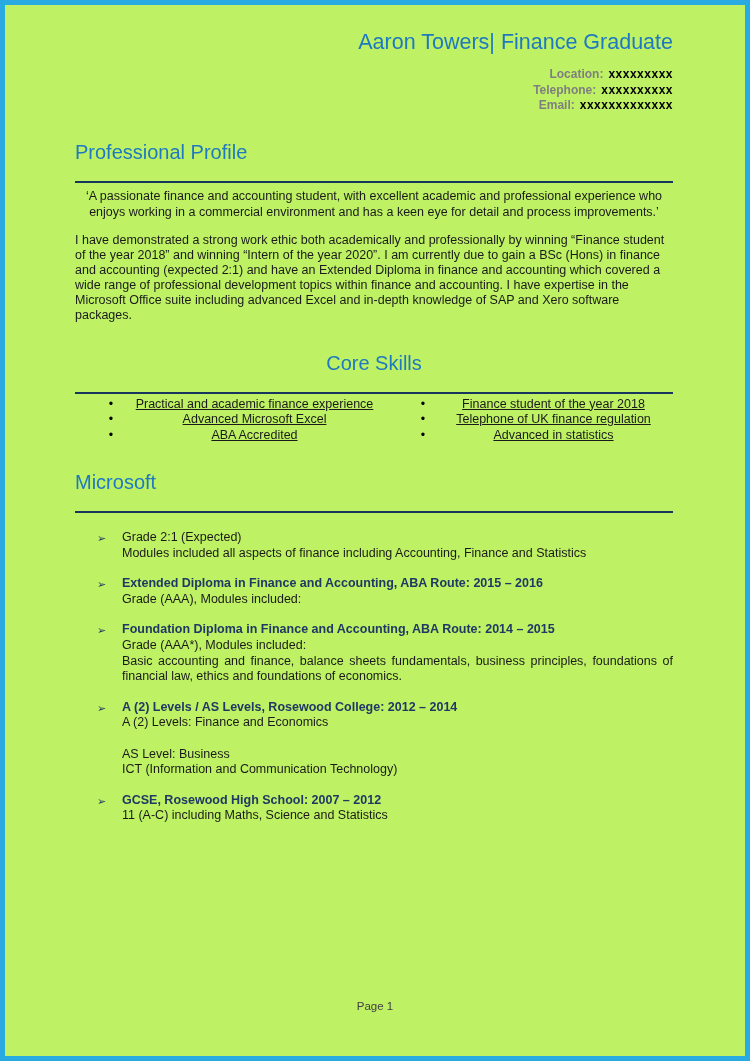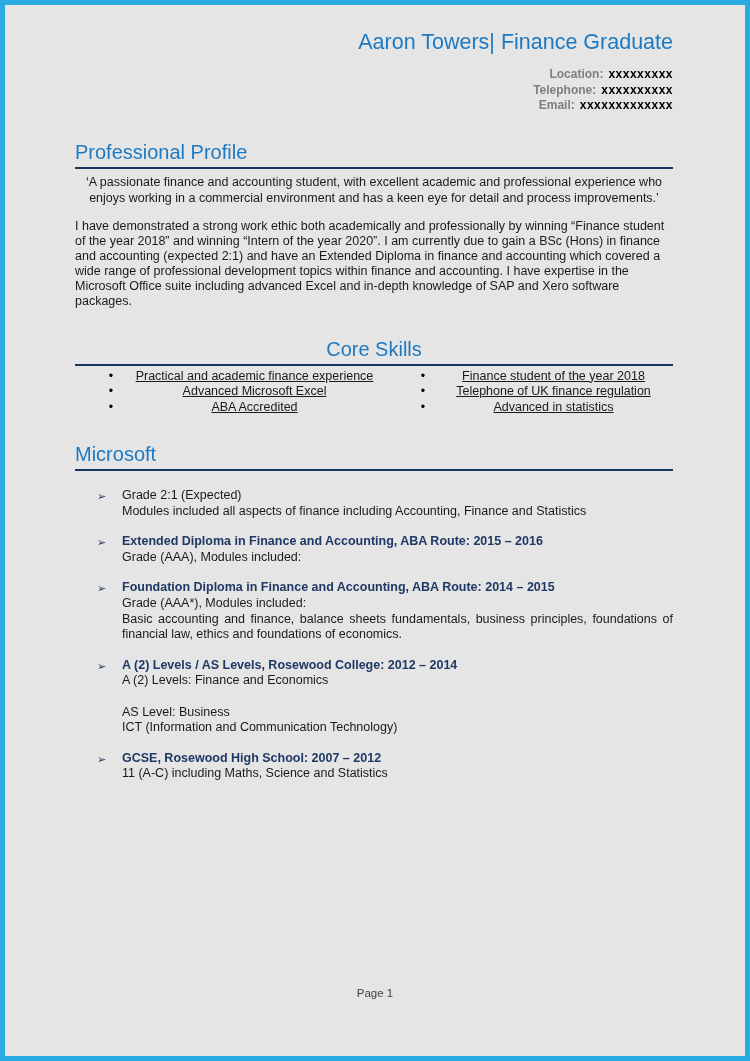--- a/index.html
+++ b/index.html
@@ -1,21 +1,21 @@
 <!DOCTYPE html>
 <html><head>
 <meta charset="utf-8">
 <style>
   * { box-sizing: border-box; }
   html, body { margin: 0; padding: 0; background: #ffffff; }
   .page {
     position: relative;
     width: 750px;
     height: 1061px;
-    background: #e5e5e5;
+    background: #bef264;
     border: 5px solid #29ABE2;
     font-family: "Liberation Sans", sans-serif;
     color: #1a1a1a;
     overflow: hidden;
   }
   .content { padding: 0 72px 0 70px; }
 
   
   .header { text-align: right; margin-top: 24px; }
   .doc-title {
@@ -29,21 +29,21 @@
   .contact-line .label { color: #7F7F7F; margin-right: 5px; }
   .contact-line .value { color: #000000; letter-spacing: 0.5px; }
 
   
   .section-heading {
     font-size: 20px;
     line-height: 24px;
     font-weight: 400;
     color: #1E79C0;
     margin: 0;
-    padding-bottom: 3px;
+    padding-bottom: 17px;
     border-bottom: 2px solid #17365D;
   }
   .sec-profile { margin-top: 26px; }
   .sec-skills { margin-top: 28px; text-align: center; }
   .sec-education { margin-top: 27px; }
 
   
   .quote {
     margin: 5px 4px 0 4px;
     text-align: center;
@@ -78,21 +78,21 @@
     font-size: 11px;
     padding-top: 1px;
   }
   .edu-body { flex: 1; }
   .edu-title { font-weight: bold; color: #1F3864; }
   .edu-line { min-height: 15.6px; text-align: justify; }
 
   
   .footer {
     position: absolute;
-    left: 0; right: 0; bottom: 57px;
+    left: 0; right: 0; bottom: 44px;
     text-align: center;
     font-size: 11.5px;
     color: #404040;
   }
 </style>
 </head>
 <body>
 
 <div class="page">
   <div class="content">

